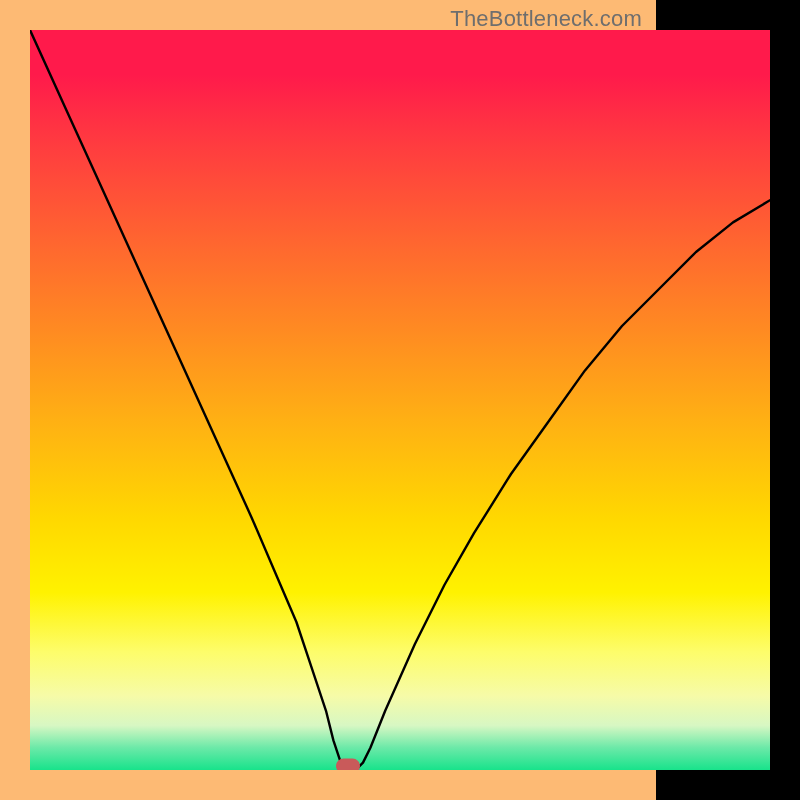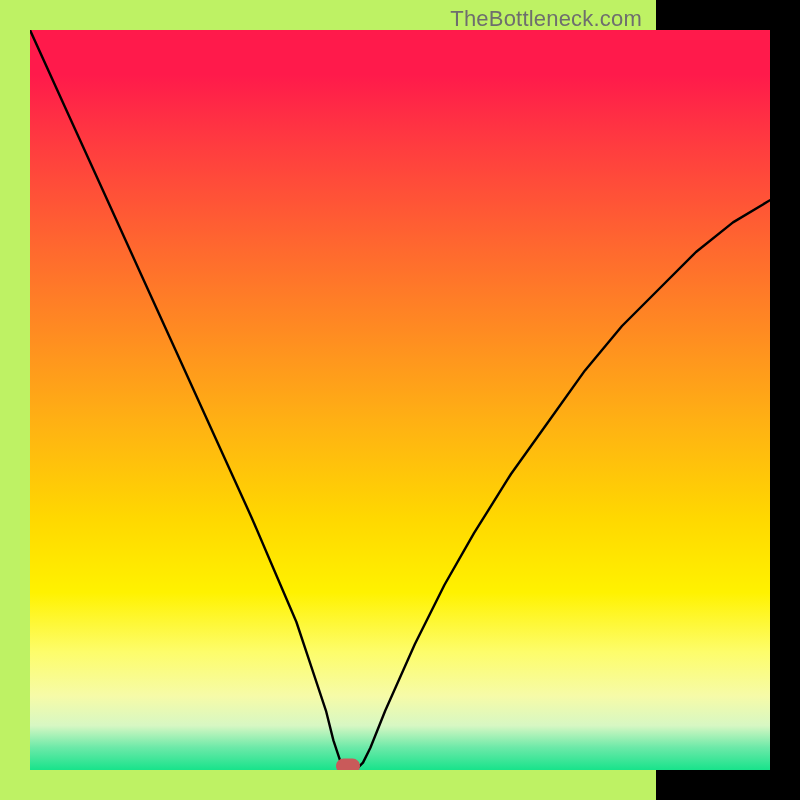--- a/index.html
+++ b/index.html
@@ -8,21 +8,21 @@
     width: 800px;
     height: 800px;
     background: #000;
     overflow: hidden;
     font-family: Arial, Helvetica, sans-serif;
   }
   .frame {
     position: relative;
     width: 656px;
     height: 800px;
-    background: #bef264;
+    background: #fdba74;
   }
   .watermark {
     position: absolute;
     top: 6px;
     right: 14px;
     color: #6e6e6e;
     font-size: 22px;
     font-weight: 500;
     letter-spacing: 0.2px;
     z-index: 10;

